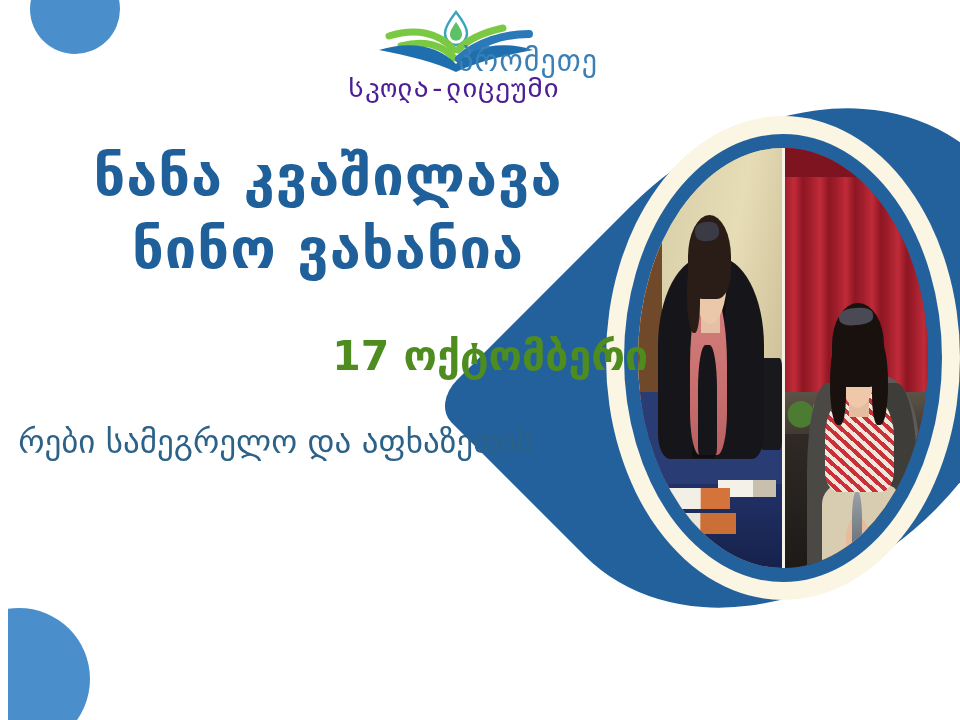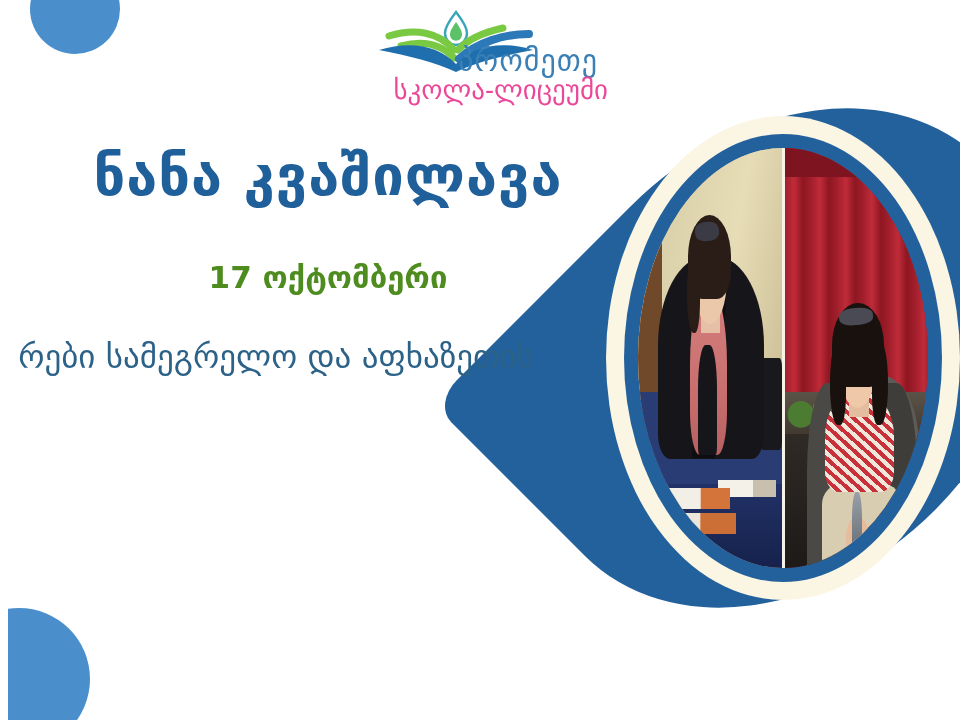--- a/index.html
+++ b/index.html
@@ -16,22 +16,22 @@
   #circle-tl{left:22px;top:-36px;width:90px;height:90px;}
   #circle-bl{left:-60px;top:608px;width:142px;height:142px;}
 
   
   #logo-block{position:absolute;left:340px;top:4px;width:260px;height:112px;
      display:flex;flex-direction:column;align-items:center;justify-content:flex-start;}
   #logo-mark{width:250px;height:70px;position:relative;margin-top:2px;}
   #logo-wordmark{position:absolute;left:0;top:42px;width:260px;text-align:center;}
   .logo-line1{font-size:30px;color:#3a7fb5;letter-spacing:1px;line-height:1.0;
      text-align:right;padding-right:10px;font-family:"DejaVu Sans",sans-serif;}
-  .logo-line2{font-size:27px;color:#ec4899;letter-spacing:0px;line-height:1.05;
-     text-align:right;font-family:Liberation Sans, sans-serif;}
+  .logo-line2{font-size:27px;color:#4c1d95;letter-spacing:0px;line-height:1.05;
+     text-align:left;font-family:Liberation Mono, monospace;}
 
   
   #pin-wrap{position:absolute;left:520px;top:78px;width:470px;height:660px;}
   #pin-outer{
     position:absolute;left:40px;top:0px;width:430px;height:560px;
     background:#23619d;
     border-radius:50% 50% 50% 6%;
     transform:rotate(45deg);
     transform-origin:50% 50%;
   }
@@ -125,22 +125,22 @@
      background:linear-gradient(180deg,#9aa0a8 0%,#60666e 100%);border-radius:40% 40% 10% 10%;}
   .pr-hand{position:absolute;left:43%;bottom:0%;width:16%;height:12%;
      background:#e6bc9c;border-radius:40%;}
 
   
   #text-col{position:absolute;left:0px;top:140px;width:640px;}
   #speaker-names{text-align:center;color:#1f5f9a;font-weight:bold;
      font-size:56px;line-height:1.30;letter-spacing:1px;
      font-family:"DejaVu Sans","Liberation Sans",sans-serif;}
   .name-line{display:block;white-space:nowrap;}
-  #event-date{margin-top:46px;text-align:center;color:#4e8c1f;
-     font-size:31px;font-weight:bold;line-height:1.2;
+  #event-date{margin-top:46px;text-align:right;color:#4e8c1f;
+     font-size:41px;font-weight:bold;line-height:1.2;
      font-family:"DejaVu Sans","Liberation Sans",sans-serif;}
   #event-topic{margin-top:38px;text-align:center;color:#2c6288;
      font-size:33px;line-height:1.38;white-space:nowrap;
      font-family:"DejaVu Sans","Liberation Sans",sans-serif;}
   .topic-line{display:block;}
   
   #topic-line-1{margin-left:-104px;}
 </style>
 </head>
 <body>
@@ -220,20 +220,21 @@
         <div class="pr-hand"></div>
         <div class="pr-mic"></div>
       </div>
 
     </div>
   </div>
 
   <div id="text-col">
     <div id="speaker-names">
       <span class="name-line">ნანა კვაშილავა</span>
+      <span class="name-line">ნინო ვახანია</span>
     </div>
 
     <div id="event-date">17 ოქტომბერი</div>
 
     <div id="event-topic">
       <span class="topic-line" id="topic-line-1">რები სამეგრელო და აფხაზეთის</span>
     </div>
   </div>
 
 </div>

